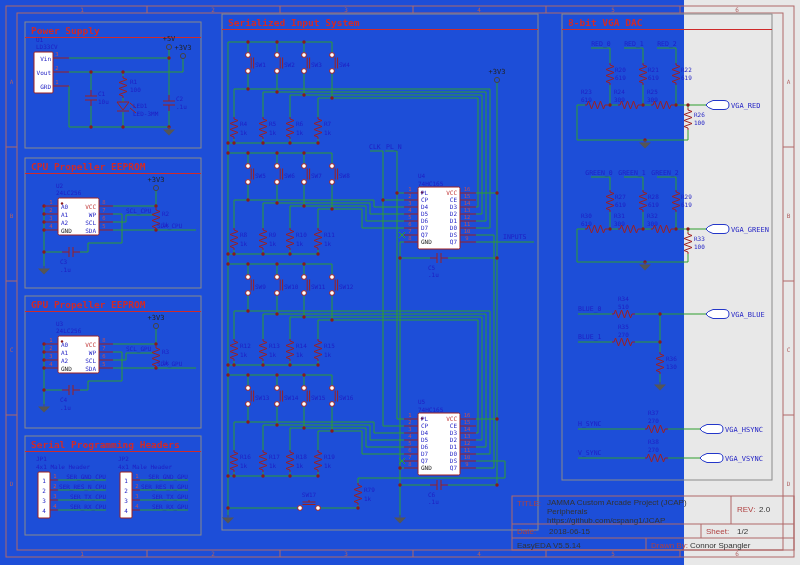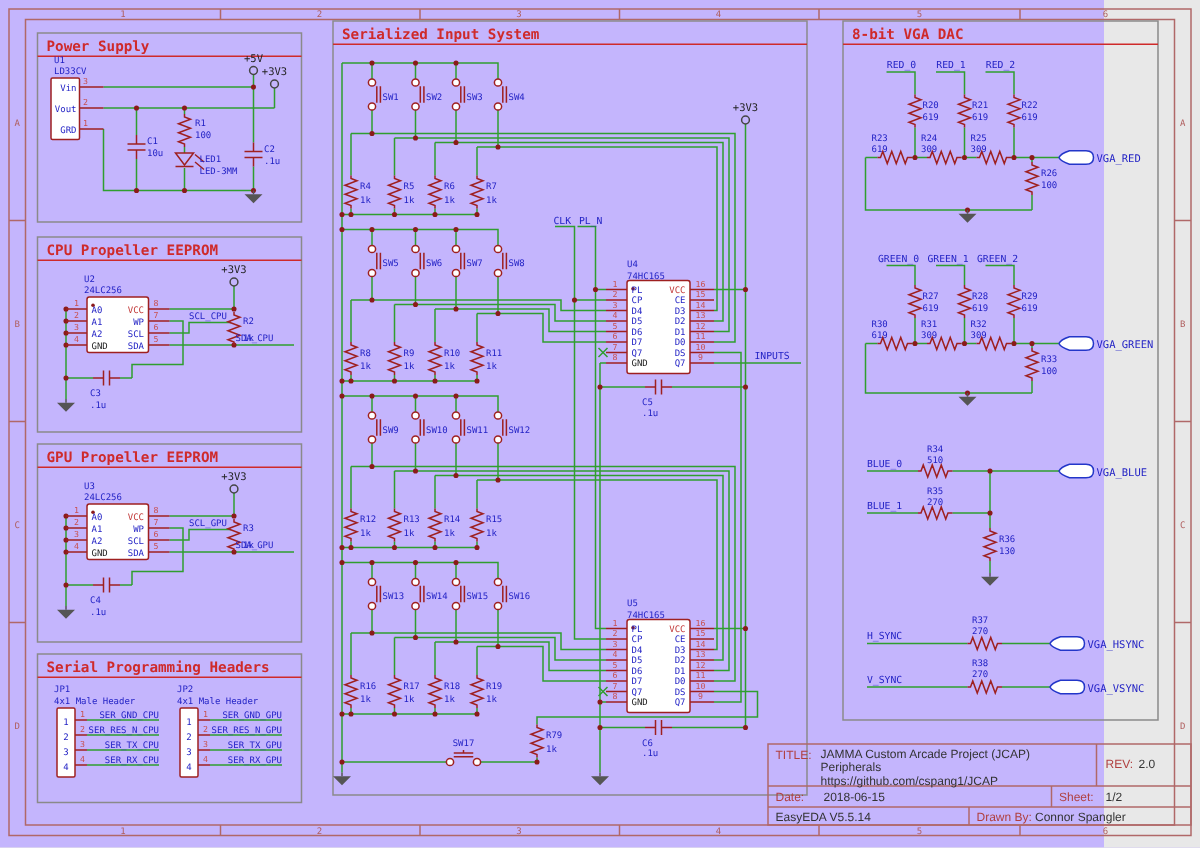--- a/index.html
+++ b/index.html
@@ -1,16 +1,16 @@
 <!DOCTYPE html>
 <html><head>
 <meta charset="utf-8">
 <style>
   html,body{margin:0;padding:0;background:#e8e8e8;}
-  #sheet{width:736px;height:565px;background:#c4b5fd;position:relative;font-family:"DejaVu Sans Mono",monospace;}
+  #sheet{width:684px;height:565px;background:#1d4ed8;position:relative;font-family:"DejaVu Sans Mono",monospace;}
   svg text{font-family:"DejaVu Sans Mono",monospace;}.t6{font-size:6px}.t65{font-size:6.5px}.t7{font-size:7px}
   .bl{fill:#1f1fc4}.rd{fill:#c23a3a}.dk{fill:#222}.br{fill:#b06060}
   .ttl{fill:#cf2a2a;font-size:9.5px;font-weight:bold}
   .pn{font-size:5.5px;fill:#c85050;text-anchor:middle}
   .ae{text-anchor:end}.am{text-anchor:middle}
   .w{stroke:#2f9e2f;stroke-width:1;fill:none}
   .c{stroke:#9e2020;stroke-width:1;fill:none}
   .cw{stroke:#9e2020;stroke-width:1;fill:#fff}
   .fr{stroke:#b06868;stroke-width:1;fill:none}
   .sec{stroke:#8a8a8a;stroke-width:1;fill:none}

